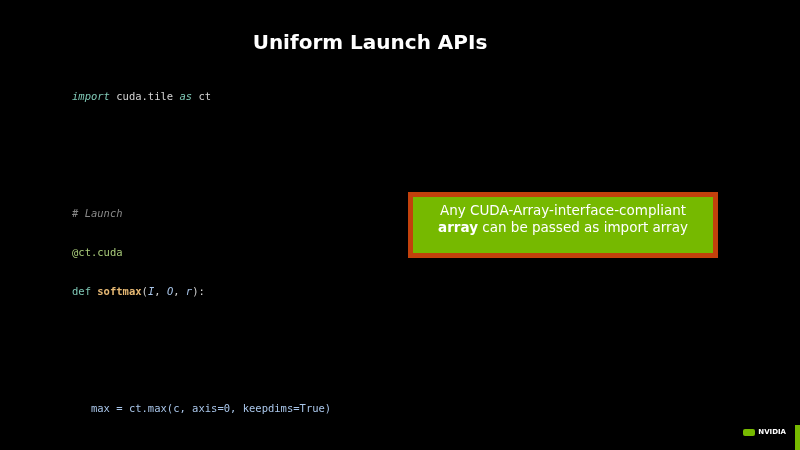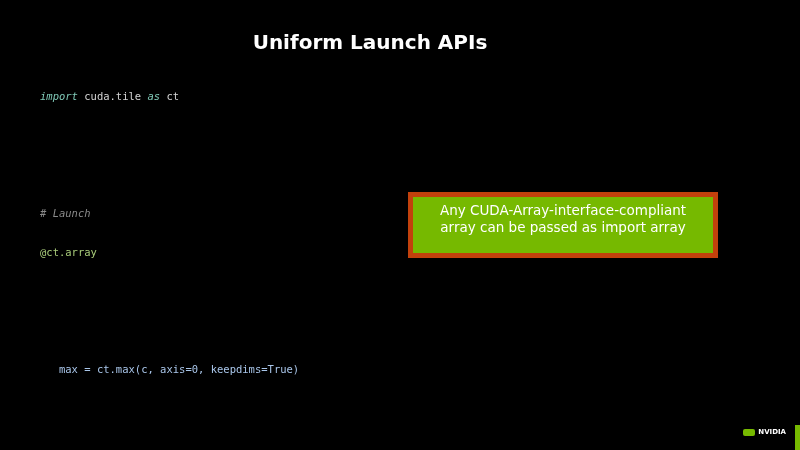--- a/index.html
+++ b/index.html
@@ -10,52 +10,53 @@
     .title {
       position: absolute; top: 30px; left: 0; width: 740px; text-align: center;
       color: #ffffff; font-weight: bold; font-size: 20px; letter-spacing: 0px;
       font-family: "DejaVu Sans", sans-serif;
     }
     .code {
       position: absolute; left: 40px; top: 64px;
       font-family: "DejaVu Sans Mono", monospace; font-size: 10.5px; line-height: 13px;
       color: #d4d4d4; white-space: pre;
     }
-    .line { height: 13px; }
+    .line { height: 13px; margin-left: 32px; }
     .kw { color: #7fc8b6; }
     .it { font-style: italic; }
     .cm { color: #8a8a8a; font-style: italic; }
     .dec { color: #a9cc7a; }
     .fn { color: #e6b873; font-weight: bold; }
     .var { color: #a9c6ea; }
     .callout {
       position: absolute; left: 408px; top: 192px; width: 310px; height: 66px;
       background: #76b900; border: 5px solid #c2410c; box-sizing: border-box;
       color: #ffffff; text-align: center; font-size: 13.5px; line-height: 17px;
       padding-top: 5px; font-family: "DejaVu Sans", sans-serif;
     }
-    .callout b { font-weight: normal; margin-top: 36px; }
+    .callout b { font-weight: bold; margin-top: 36px; }
     .logo {
       position: absolute; right: 14px; top: 428px; display: flex; align-items: center; gap: 3px;
       color: #ffffff; font-size: 7px; font-weight: bold; font-family: "DejaVu Sans", sans-serif;
     }
     .logo-eye { width: 12px; height: 7px; background: #76b900; border-radius: 2px; }
     .edge-bar { position: absolute; right: 0; top: 425px; width: 5px; height: 25px; background: #76b900; }
   </style>
 </head>
 <body>
 
 <div class="title">Uniform Launch APIs</div>
 
 <div class="code">
   <div class="line"><span class="kw it">import</span><span> cuda.tile </span><span class="kw it">as</span><span> ct</span></div>
   <div class="line"></div>
   <div class="line"></div>
   <div class="line cm"># Launch</div>
-  <div class="line dec">@ct.array</div>
+  <div class="line dec">@ct.cuda</div>
+  <div class="line"><span class="kw">def </span><span class="fn">softmax</span><span>(</span><span class="var it">I</span>, <span class="var it">O</span>, <span class="var it">r</span><span>):</span></div>
   <div class="line"></div>
   <div class="line"></div>
   <div class="line var">   max = ct.max(c, axis=0, keepdims=True)</div>
   
   
   
   
   
   
   

